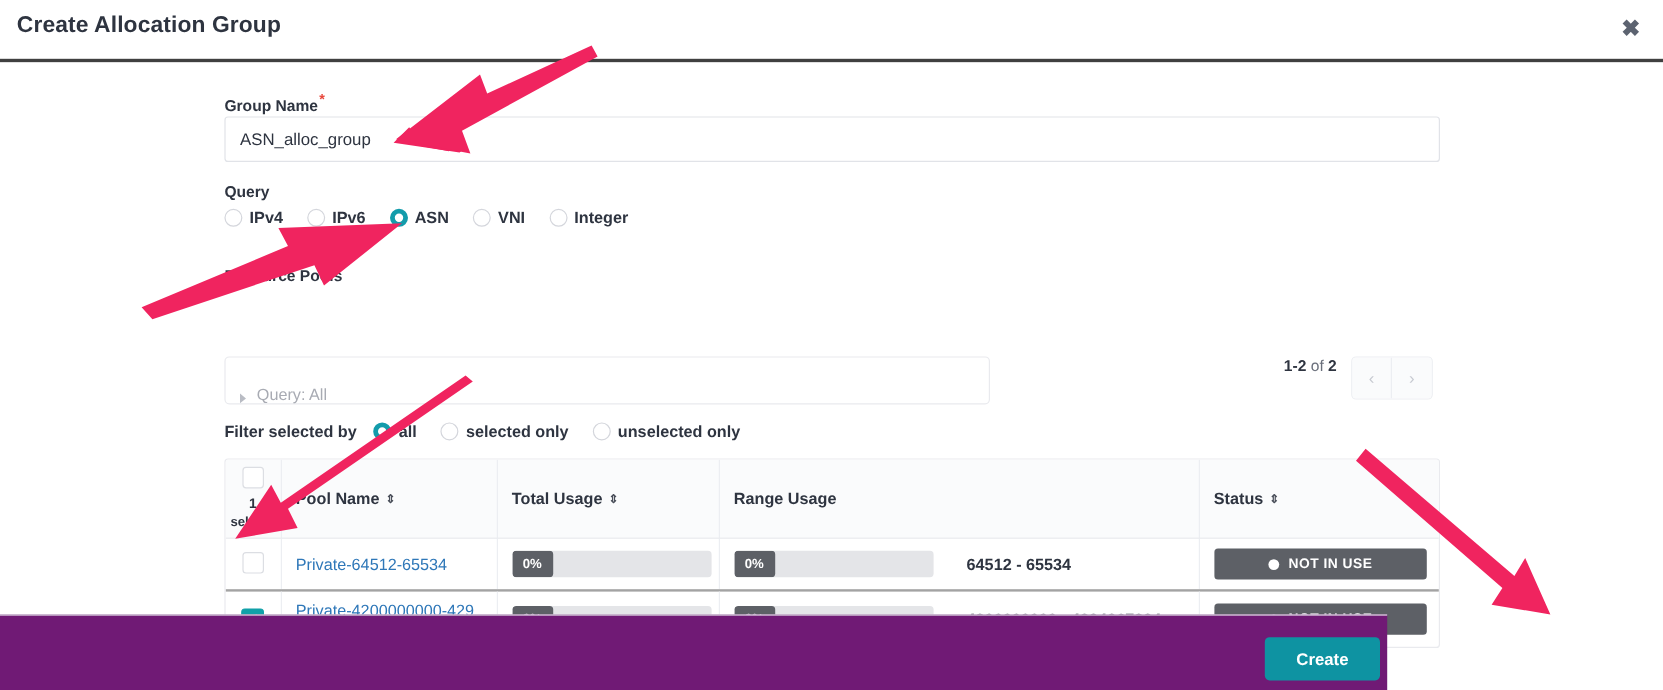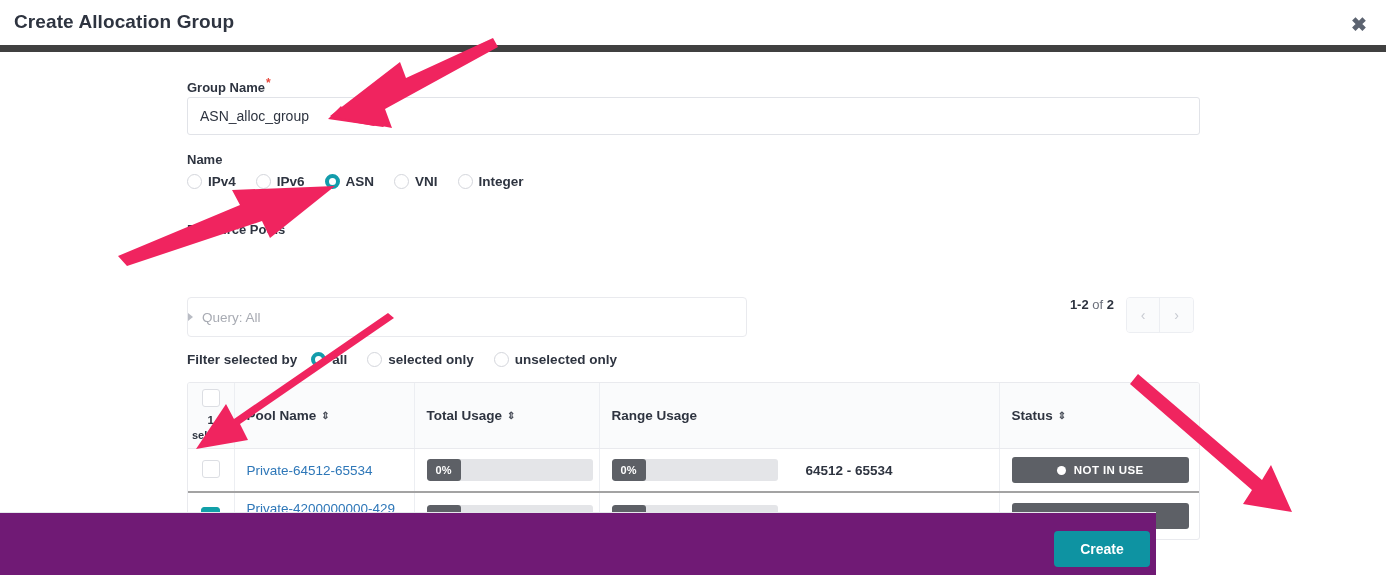--- a/index.html
+++ b/index.html
@@ -8,21 +8,21 @@
     width: 1386px; height: 575px;
     font-family: "Liberation Sans", sans-serif;
     background: #ffffff;
     overflow: hidden;
   }
   #root { position: relative; width: 1386px; height: 575px; background:#fff; }
 
   
   .dlg-header {
     position: absolute; left:0; top:0; width:1386px; height:52px;
-    border-bottom: 7px solid #404040;
+    border-bottom: 3px solid #404040;
     background:#fff;
   }
   .dlg-title {
     position:absolute; left:14px; top:11px;
     font-size:19px; font-weight:700; color:#2e3440; letter-spacing:.1px;
   }
   .close-btn {
     position:absolute; right:14px; top:12px;
     width:26px; height:26px; line-height:26px; text-align:center;
     font-size:19px; font-weight:700; color:#5c6370; cursor:pointer;
@@ -54,23 +54,23 @@
     width:15px; height:15px; border-radius:50%;
     border:1.5px solid #d4d6dc; background:#fff; margin-right:6px;
     flex:none; position:relative;
   }
   .radio-dot.checked { border:4px solid #139cab; background:#fff; }
   .radio-text { font-size:13.5px; font-weight:700; color:#2e3440; white-space:nowrap; }
 
   #pools-label { position:absolute; left:187px; top:170px; }
 
   .query-box {
-    position:absolute; left:187px; top:245px; width:560px; height:40px;
+    position:absolute; left:187px; top:245px; width:638px; height:40px;
     border:1px solid #e9eaee; border-radius:4px; background:#fff;
-    display:flex; align-items:center; 
+    display:flex; align-items:flex-end; padding-left:12px;
   }
   .tri-icon {
     width:0;height:0;border-left:5px solid #b9bcc4;
     border-top:4px solid transparent;border-bottom:4px solid transparent;
     margin-right:9px;
   }
   .query-text { font-size:13.5px; color:#a8abb3; }
 
   .pager { position:absolute; right:192px; top:245px; display:flex; align-items:flex-start; height:36px; }
   .pager-count { font-size:13px; color:#6a6f7b; margin-right:12px; white-space:nowrap; }
@@ -172,21 +172,21 @@
     <button class="close-btn">✖</button>
   </div>
 
   <div class="dlg-body">
 
     <div class="field-label" id="group-name-label">
       <span>Group Name</span><span class="req-star">*</span>
     </div>
     <input class="text-input" id="group-name-input" type="text" value="ASN_alloc_group" style="">
 
-    <div class="field-label" id="type-label">Name</div>
+    <div class="field-label" id="type-label">Query</div>
 
     <div class="radio-row" id="type-radios">
       <div class="radio-item">
         <span class="radio-dot"></span>
         <span class="radio-text">IPv4</span>
       </div>
       <div class="radio-item">
         <span class="radio-dot"></span>
         <span class="radio-text">IPv6</span>
       </div>

